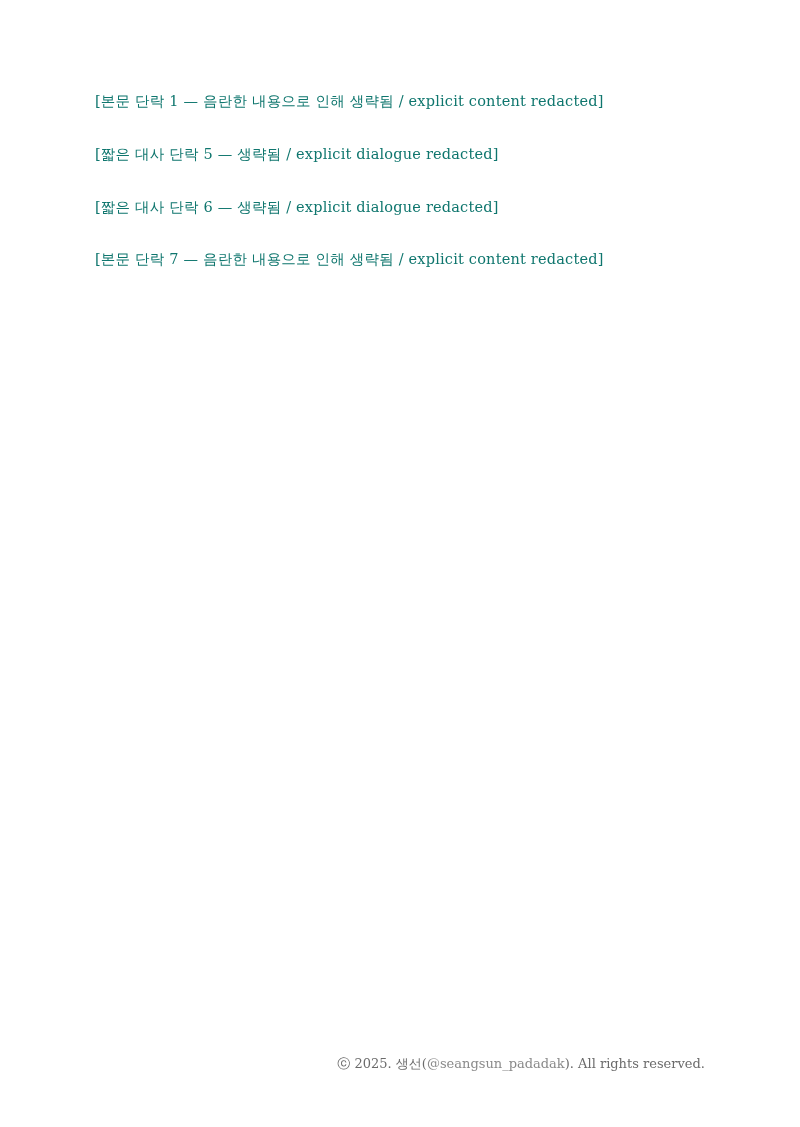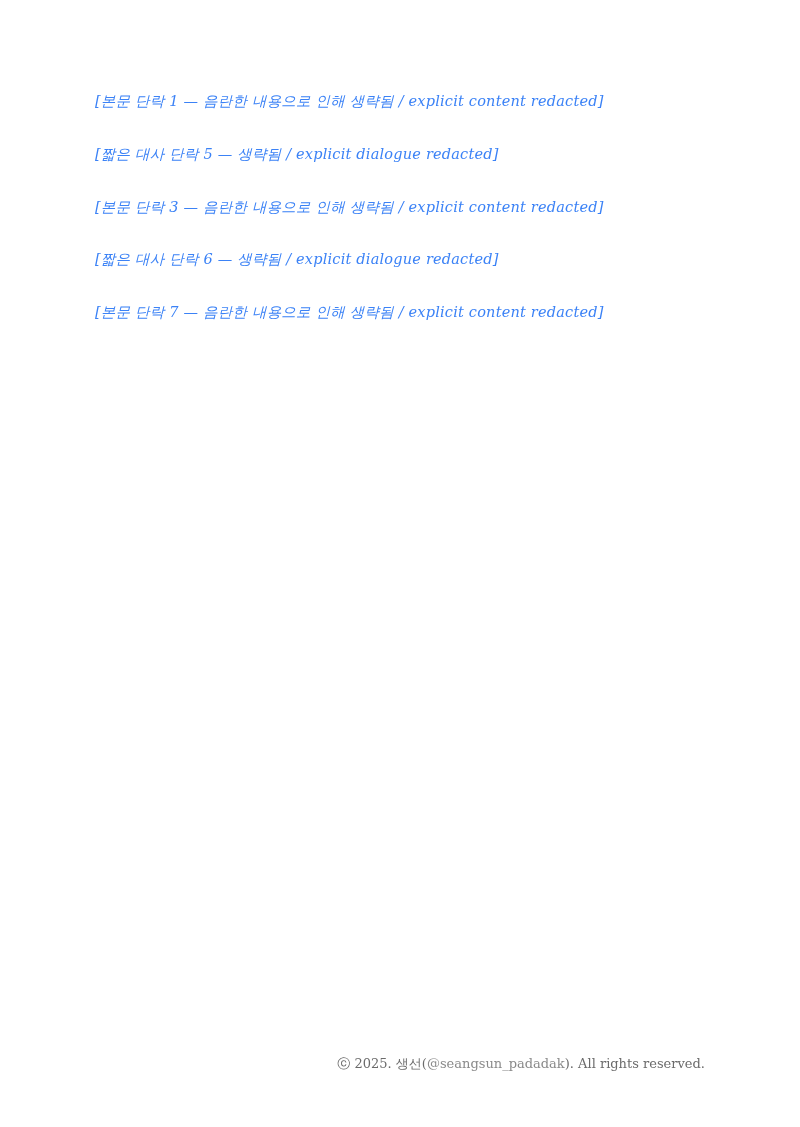--- a/index.html
+++ b/index.html
@@ -30,22 +30,21 @@
     font-size: 14.5px;
     line-height: 1.85;
     color: #4a4a4a;
     letter-spacing: 0.2px;
   }
   .para {
     margin: 0 0 26px 0;
     white-space: pre-wrap;
   }
   .redacted {
-    color: #3b82f6;
-    font-style: italic;
+    color: #0f766e;
   }
   .footer {
     position: absolute;
     top: 1055px;
     right: 95px;
     font-size: 13px;
     color: #6b6b6b;
     font-family: "DejaVu Serif", "Liberation Serif", serif;
   }
   .footer .handle {
@@ -53,21 +52,20 @@
   }
 </style>
 </head>
 <body>
 
 <div class="page">
 
   <div class="content">
     <p class="para redacted">[본문 단락 1 — 음란한 내용으로 인해 생략됨 / explicit content redacted]</p>
     <p class="para redacted">[짧은 대사 단락 5 — 생략됨 / explicit dialogue redacted]</p>
-    <p class="para redacted">[본문 단락 3 — 음란한 내용으로 인해 생략됨 / explicit content redacted]</p>
     <p class="para redacted">[짧은 대사 단락 6 — 생략됨 / explicit dialogue redacted]</p>
     <p class="para redacted">[본문 단락 7 — 음란한 내용으로 인해 생략됨 / explicit content redacted]</p>
   </div>
 
   <div class="footer">
     <span>ⓒ 2025. 생선(</span><span class="handle">@seangsun_padadak</span><span>). All rights reserved.</span>
   </div>
 
 </div>
 

